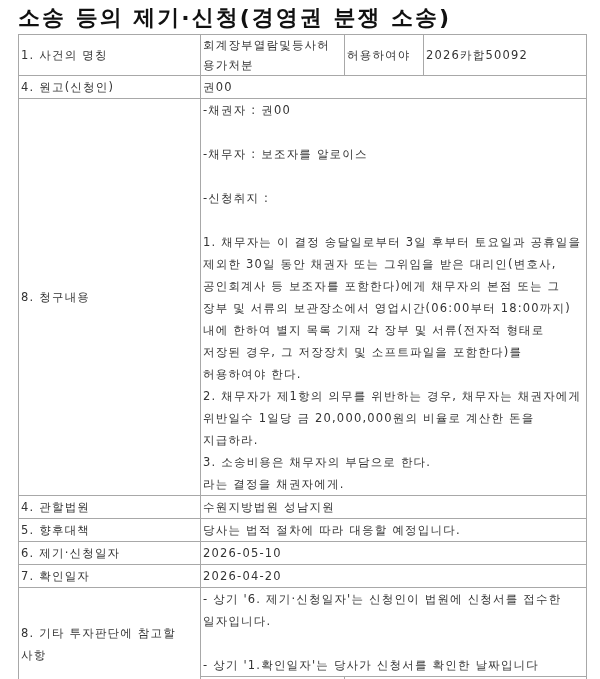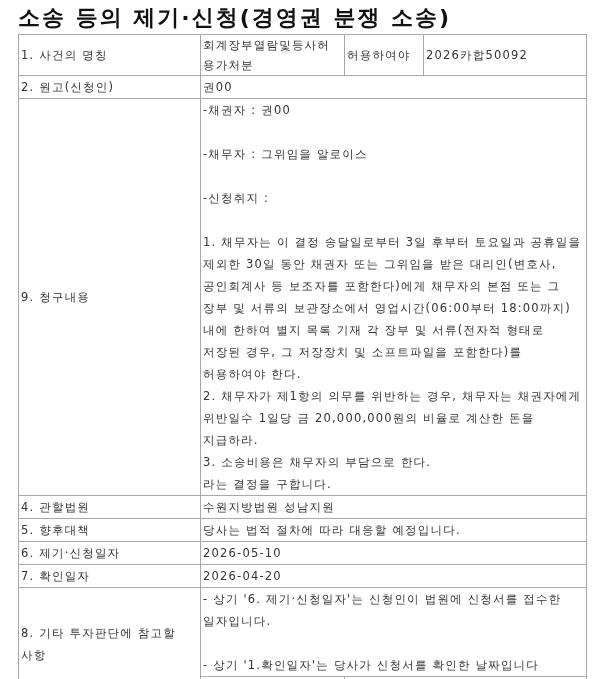--- a/index.html
+++ b/index.html
@@ -66,37 +66,37 @@
   <tbody>
 
     <tr style="height:41px">
       <td>1. 사건의 명칭</td>
       <td style="line-height:20px">회계장부열람및등사허용가처분</td>
       <td class="nowrap">허용하여야</td>
       <td class="nowrap">2026카합50092</td>
     </tr>
 
     <tr>
-      <td>2. 원고(신청인)</td>
+      <td>4. 원고(신청인)</td>
       <td colspan="3">권00</td>
     </tr>
 
     <tr>
-      <td>9. 청구내용</td>
+      <td>8. 청구내용</td>
       <td colspan="3" class="body-cell">
         <p class="p">-채권자 : 권00</p>
         <div class="gap"></div>
-        <p class="p">-채무자 : 그위임을 알로이스</p>
+        <p class="p">-채무자 : 보조자를 알로이스</p>
         <div class="gap"></div>
         <p class="p">-신청취지 :</p>
         <div class="gap"></div>
         <p class="p">1. 채무자는 이 결정 송달일로부터 3일 후부터 토요일과 공휴일을 제외한 30일 동안 채권자 또는 그위임을 받은 대리인(변호사, 공인회계사 등 보조자를 포함한다)에게 채무자의 본점 또는 그 장부 및 서류의 보관장소에서 영업시간(06:00부터 18:00까지)내에 한하여 별지 목록 기재 각 장부 및 서류(전자적 형태로 저장된 경우, 그 저장장치 및 소프트파일을 포함한다)를 허용하여야 한다.</p>
         <p class="p">2. 채무자가 제1항의 의무를 위반하는 경우, 채무자는 채권자에게 위반일수 1일당 금 20,000,000원의 비율로 계산한 돈을 지급하라.</p>
         <p class="p">3. 소송비용은 채무자의 부담으로 한다.</p>
-        <p class="p">라는 결정을 구합니다.</p>
+        <p class="p">라는 결정을 채권자에게.</p>
       </td>
     </tr>
 
     <tr>
       <td>4. 관할법원</td>
       <td colspan="3">수원지방법원 성남지원</td>
     </tr>
 
     <tr>
       <td>5. 향후대책</td>

